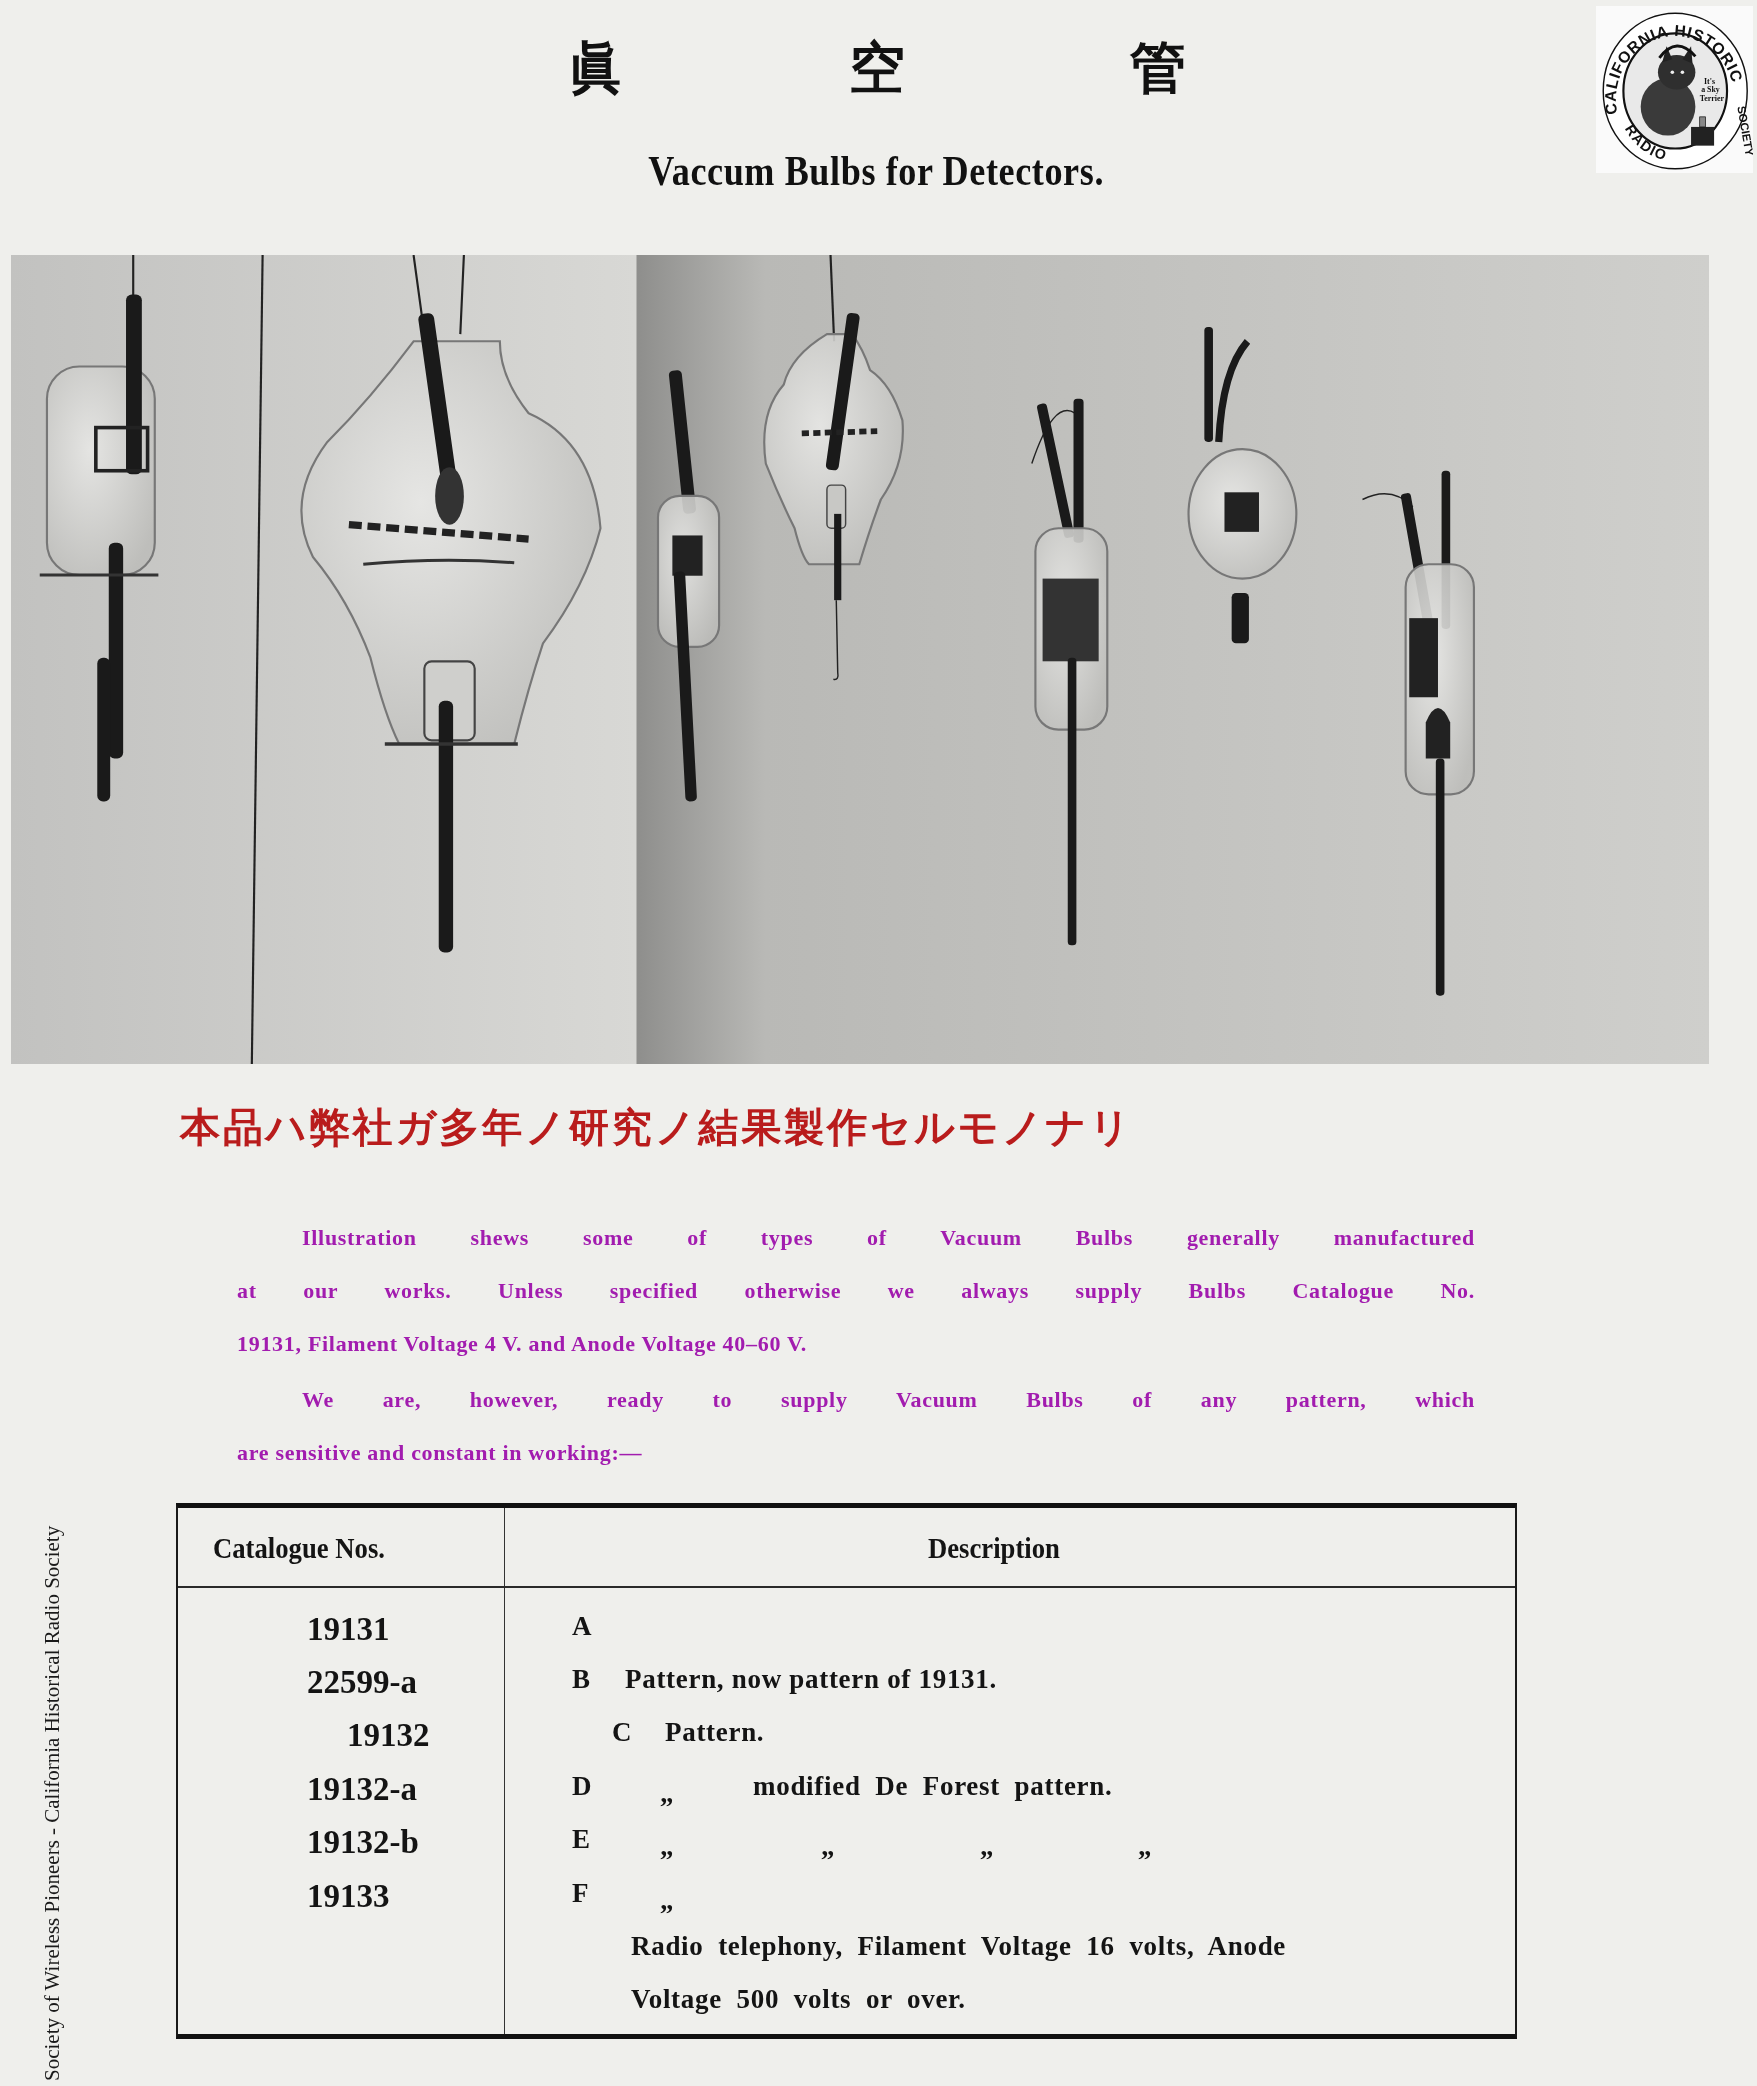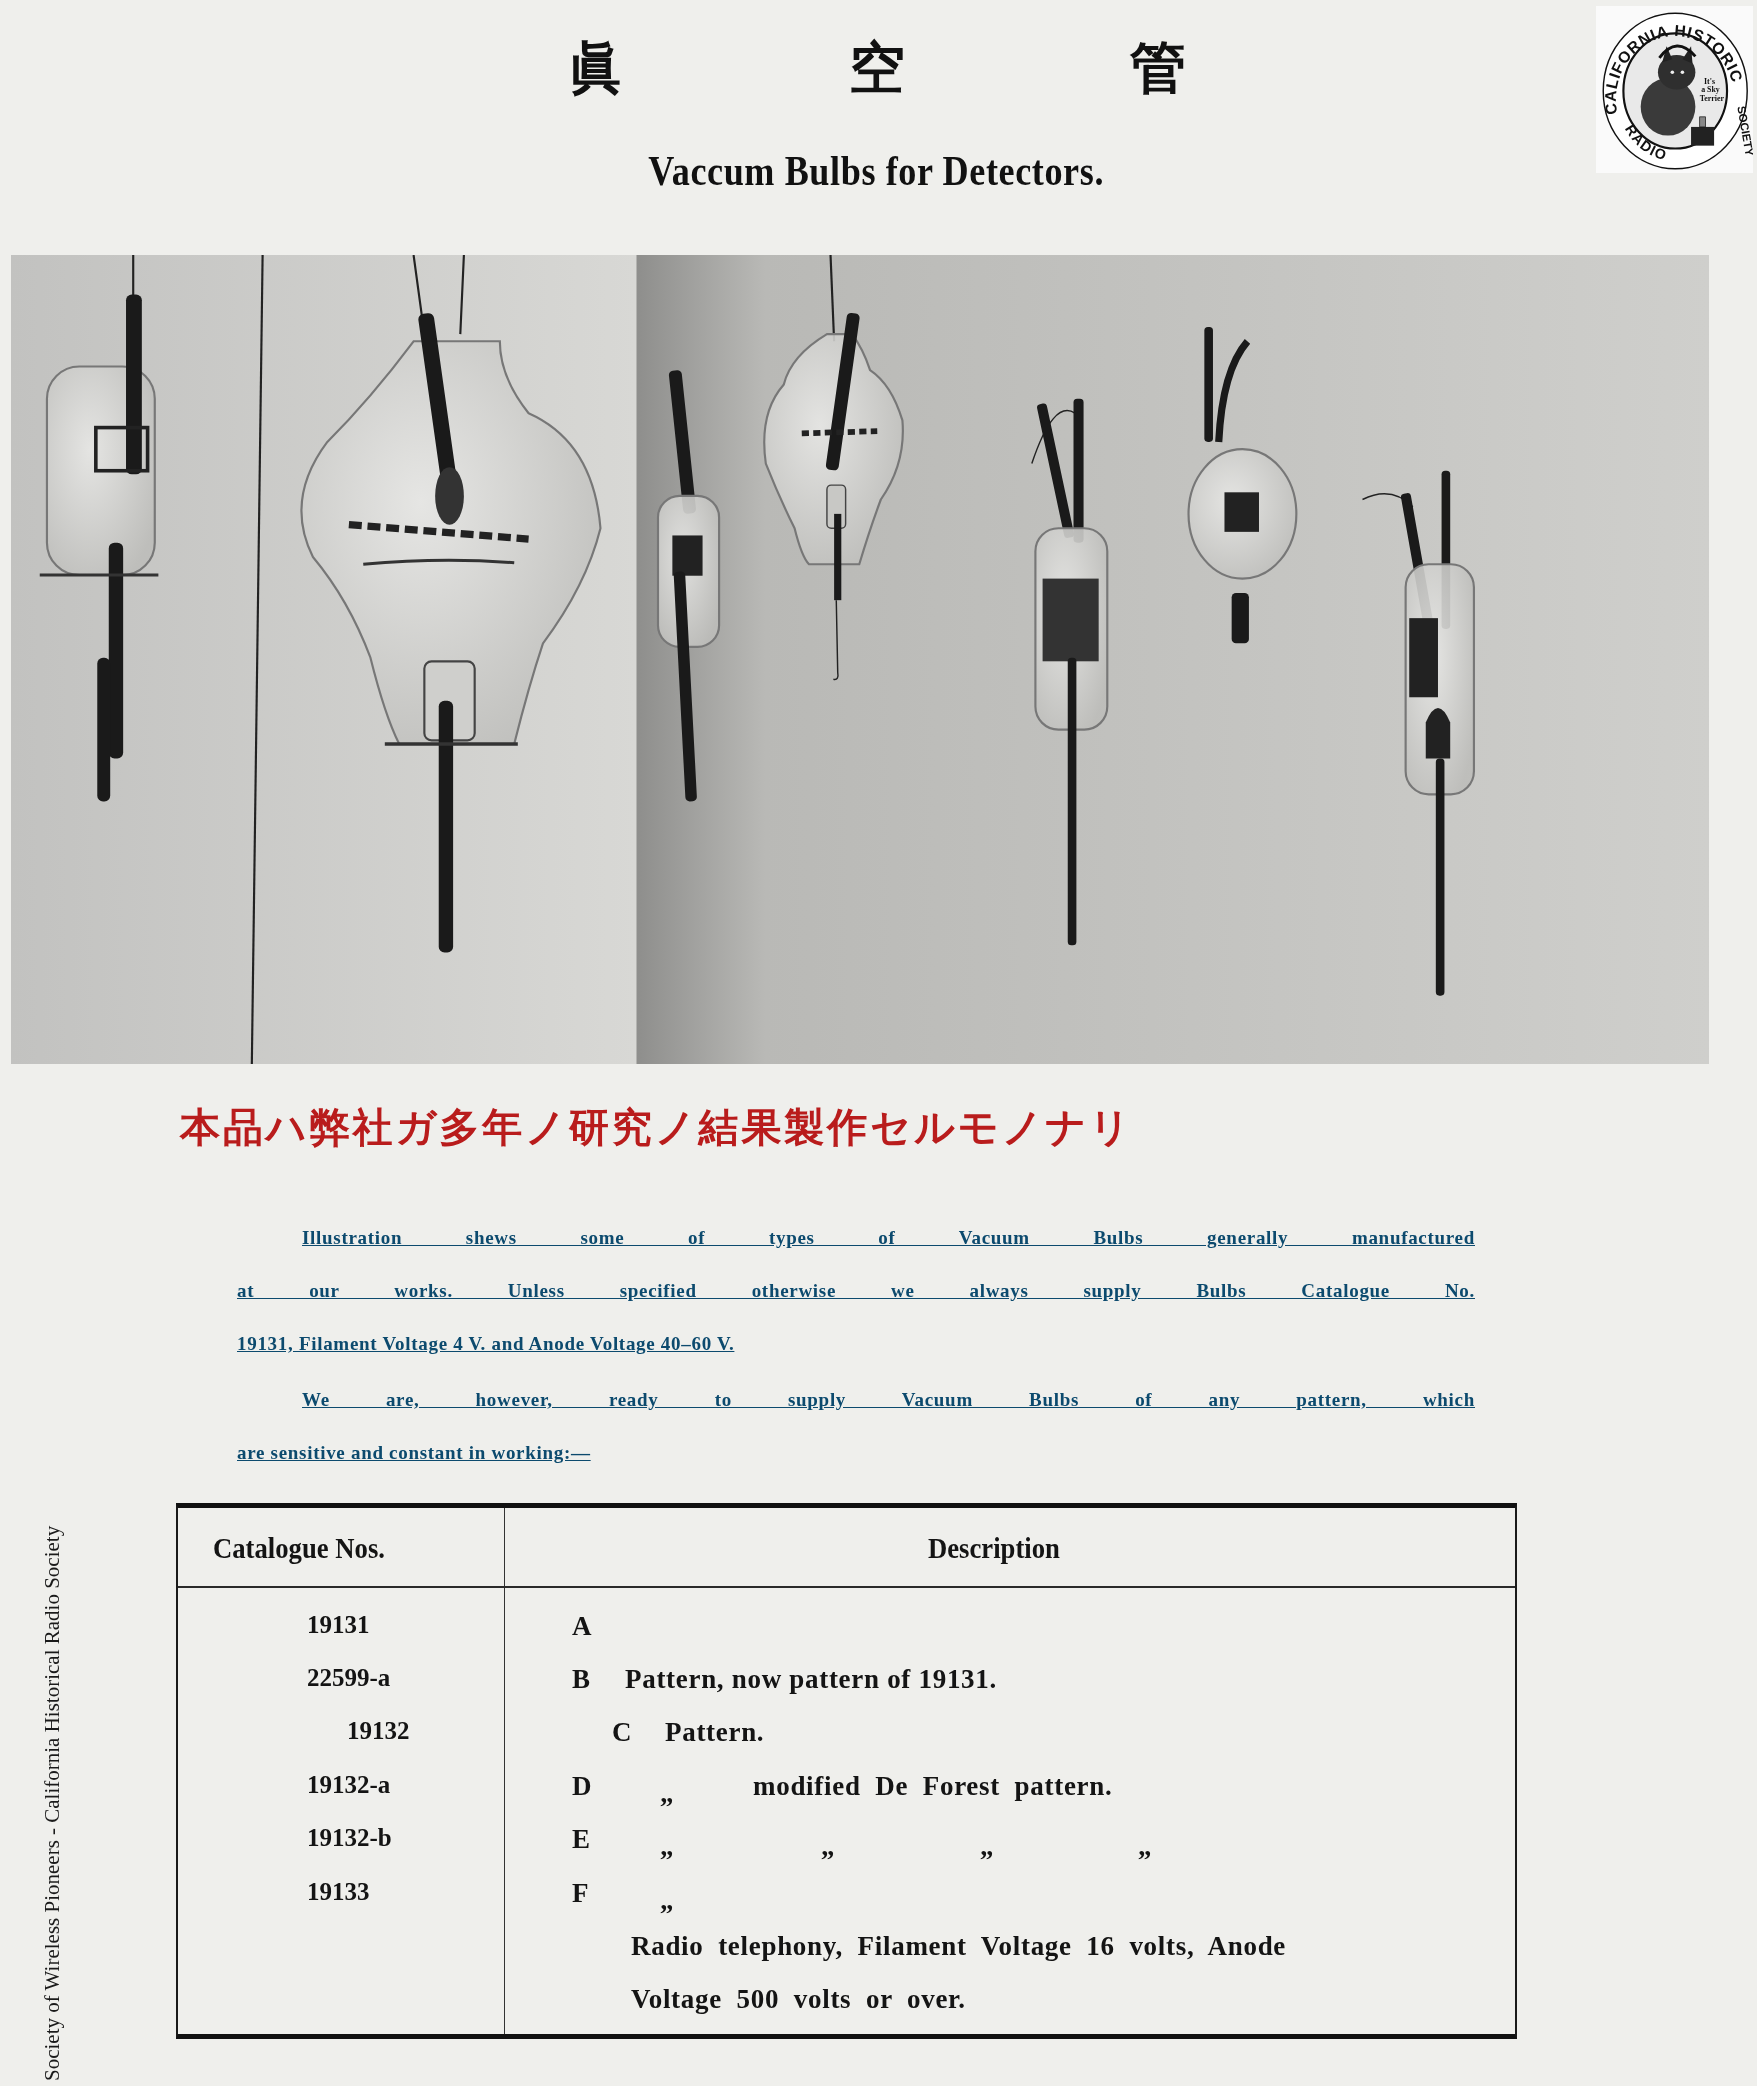--- a/index.html
+++ b/index.html
@@ -40,22 +40,22 @@
   
   .jp-tagline {
     position: absolute; top: 1100px; left: 180px; width: 971px; height: 58px;
     font-family: "DejaVu Serif", serif; font-size: 40px; font-weight: bold; color: #b91c1c;
     letter-spacing: 2.9px; white-space: nowrap;
   }
 
   
   .body-text {
     position: absolute; left: 237px; width: 1238px;
-    font-size: 19px; font-weight: bold; line-height: 53px; color: #0c4a6e;
-    text-align: justify; text-align-last: justify; letter-spacing: 0.7px; text-decoration: underline;
+    font-size: 22px; font-weight: bold; line-height: 53px; color: #a21caf;
+    text-align: justify; text-align-last: justify; letter-spacing: 0.7px;
   }
   .body-text .line { display: block; height: 53px; white-space: nowrap; }
   .body-text .line.last { text-align-last: left; }
   .indent { padding-left: 65px; }
 
   
   .spec-table {
     position: absolute; top: 1503px; left: 176px; width: 1341px; height: 536px;
     border-left: 2.9px solid #1a1a1a; border-right: 2.9px solid #1a1a1a;
     border-top: 5px solid #111; border-bottom: 5.8px solid #111;
@@ -69,21 +69,21 @@
   }
   .th {
     position: absolute; top: 24.4px; font-size: 29px; font-weight: bold; color: #141414;
     transform: scaleX(0.92); transform-origin: left top;
   }
   .th.cat { left: 35px; }
   .th.desc { left: 750px; }
 
   .row { position: absolute; left: 0; width: 100%; height: 53px; }
   .row .num {
-    position: absolute; left: 129px; font-size: 25px; font-weight: bold;
+    position: absolute; left: 129px; font-size: 33px; font-weight: bold;
   }
   .row .letter {
     position: absolute; left: 394px; font-size: 27px; font-weight: bold;
   }
   .row .desc {
     position: absolute; left: 447px; font-size: 27px; font-weight: bold; white-space: nowrap;
     letter-spacing: 0.7px;
   }
   .row .ditto { position: absolute; font-size: 27px; font-weight: bold; top: 7.2px; }
   .row .desc.after-ditto { left: 575px; }

